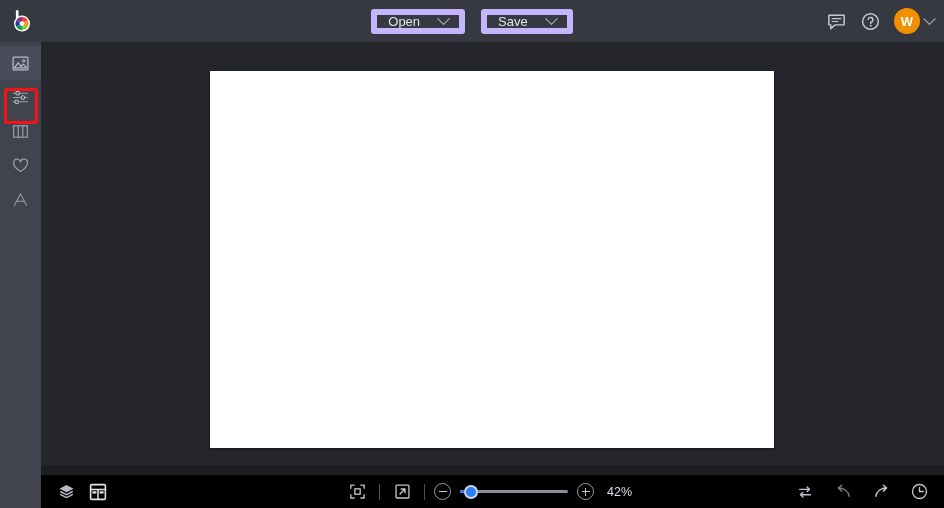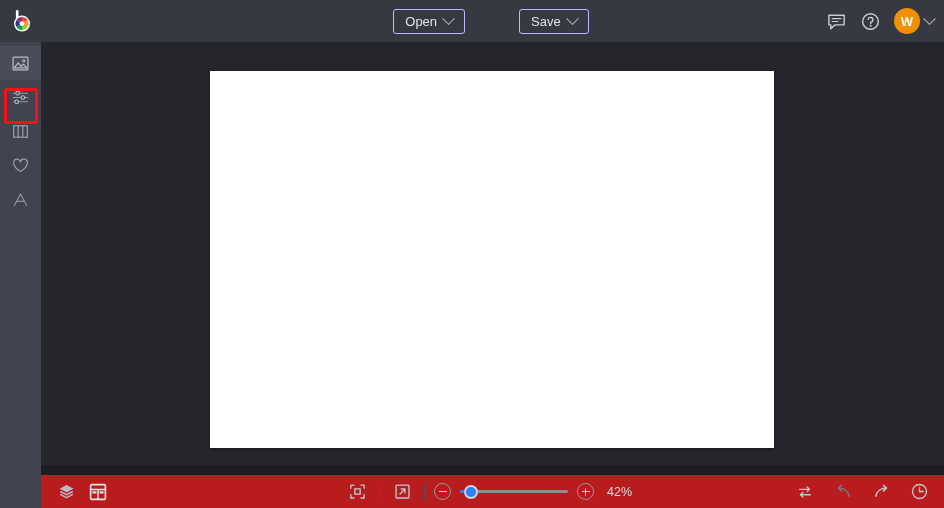--- a/index.html
+++ b/index.html
@@ -48,29 +48,28 @@
   }
   #header-center {
     position: absolute; left: 0; right: 0; top: 0;
     height: 42px;
     display: flex; align-items: center; justify-content: center;
     gap: 16px;
     pointer-events: none;
   }
   .hdr-btn {
     pointer-events: auto;
-    display: flex; align-items: center; gap: 7px;
+    display: flex; align-items: center; gap: 19px;
     height: 25px; padding: 0 11px;
-    border: 1px solid #c4b5fd;
+    border: 6px solid #c4b5fd;
     border-radius: 3px;
     background: transparent;
     color: #e3e4e8; font-size: 13px;
     cursor: pointer;
     white-space: nowrap;
-    margin-left: 38px;
   }
   #header-right {
     position: absolute; right: 10px; top: 0;
     height: 42px;
     display: flex; align-items: center; gap: 13px;
   }
   .hdr-icon { cursor: pointer; display: flex; align-items: center; justify-content: center; }
   #avatar-group { display: flex; align-items: center; gap: 5px; cursor: pointer; }
   #avatar {
     width: 26px; height: 26px; border-radius: 50%;
@@ -122,21 +121,21 @@
   #hscroll-strip {
     position: absolute; left: 41px; top: 465px;
     width: 903px; height: 10px;
     background: #1c1e22;
   }
 
   
   #bottombar {
     position: absolute; left: 41px; top: 475px;
     width: 903px; height: 33px;
-    background: #b91c1c;
+    background: #000000;
     display: flex; align-items: center;
   }
   #bb-left { display: flex; align-items: center; gap: 6px; padding-left: 12px; }
   .bb-icon {
     width: 26px; height: 24px;
     display: flex; align-items: center; justify-content: center;
     cursor: pointer; border-radius: 3px;
   }
   .bb-icon.active { }
   #bb-center {

